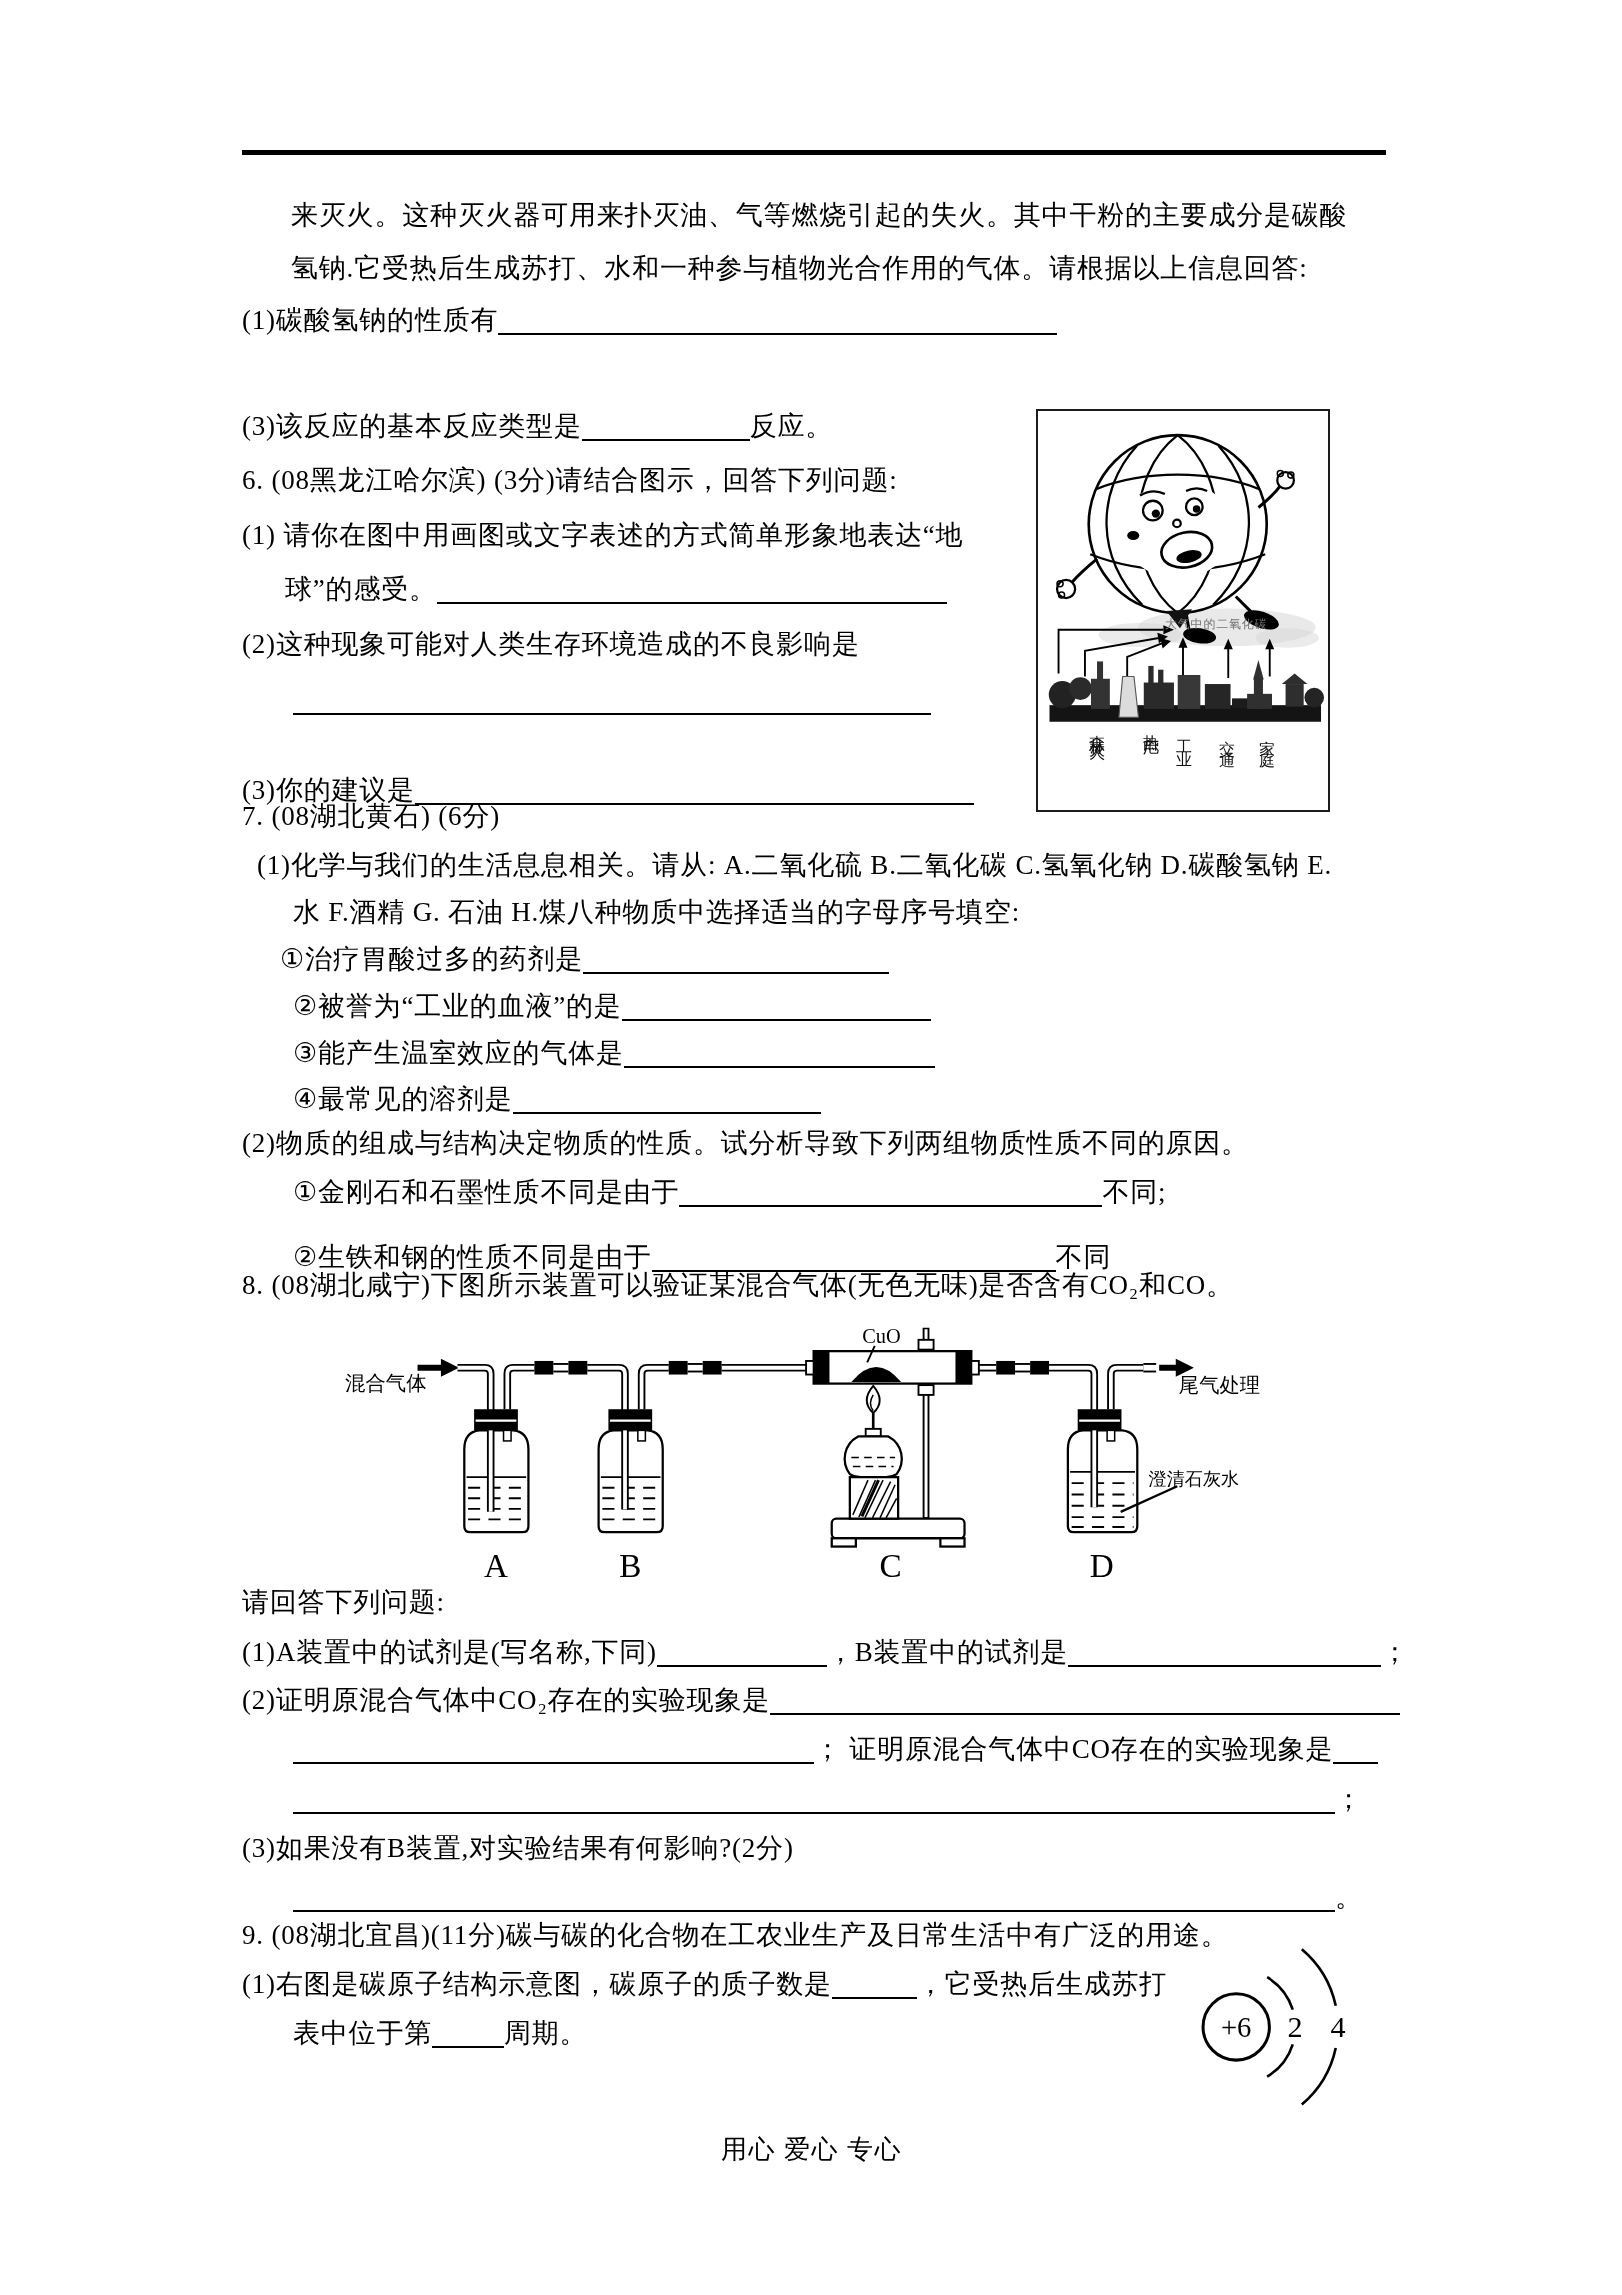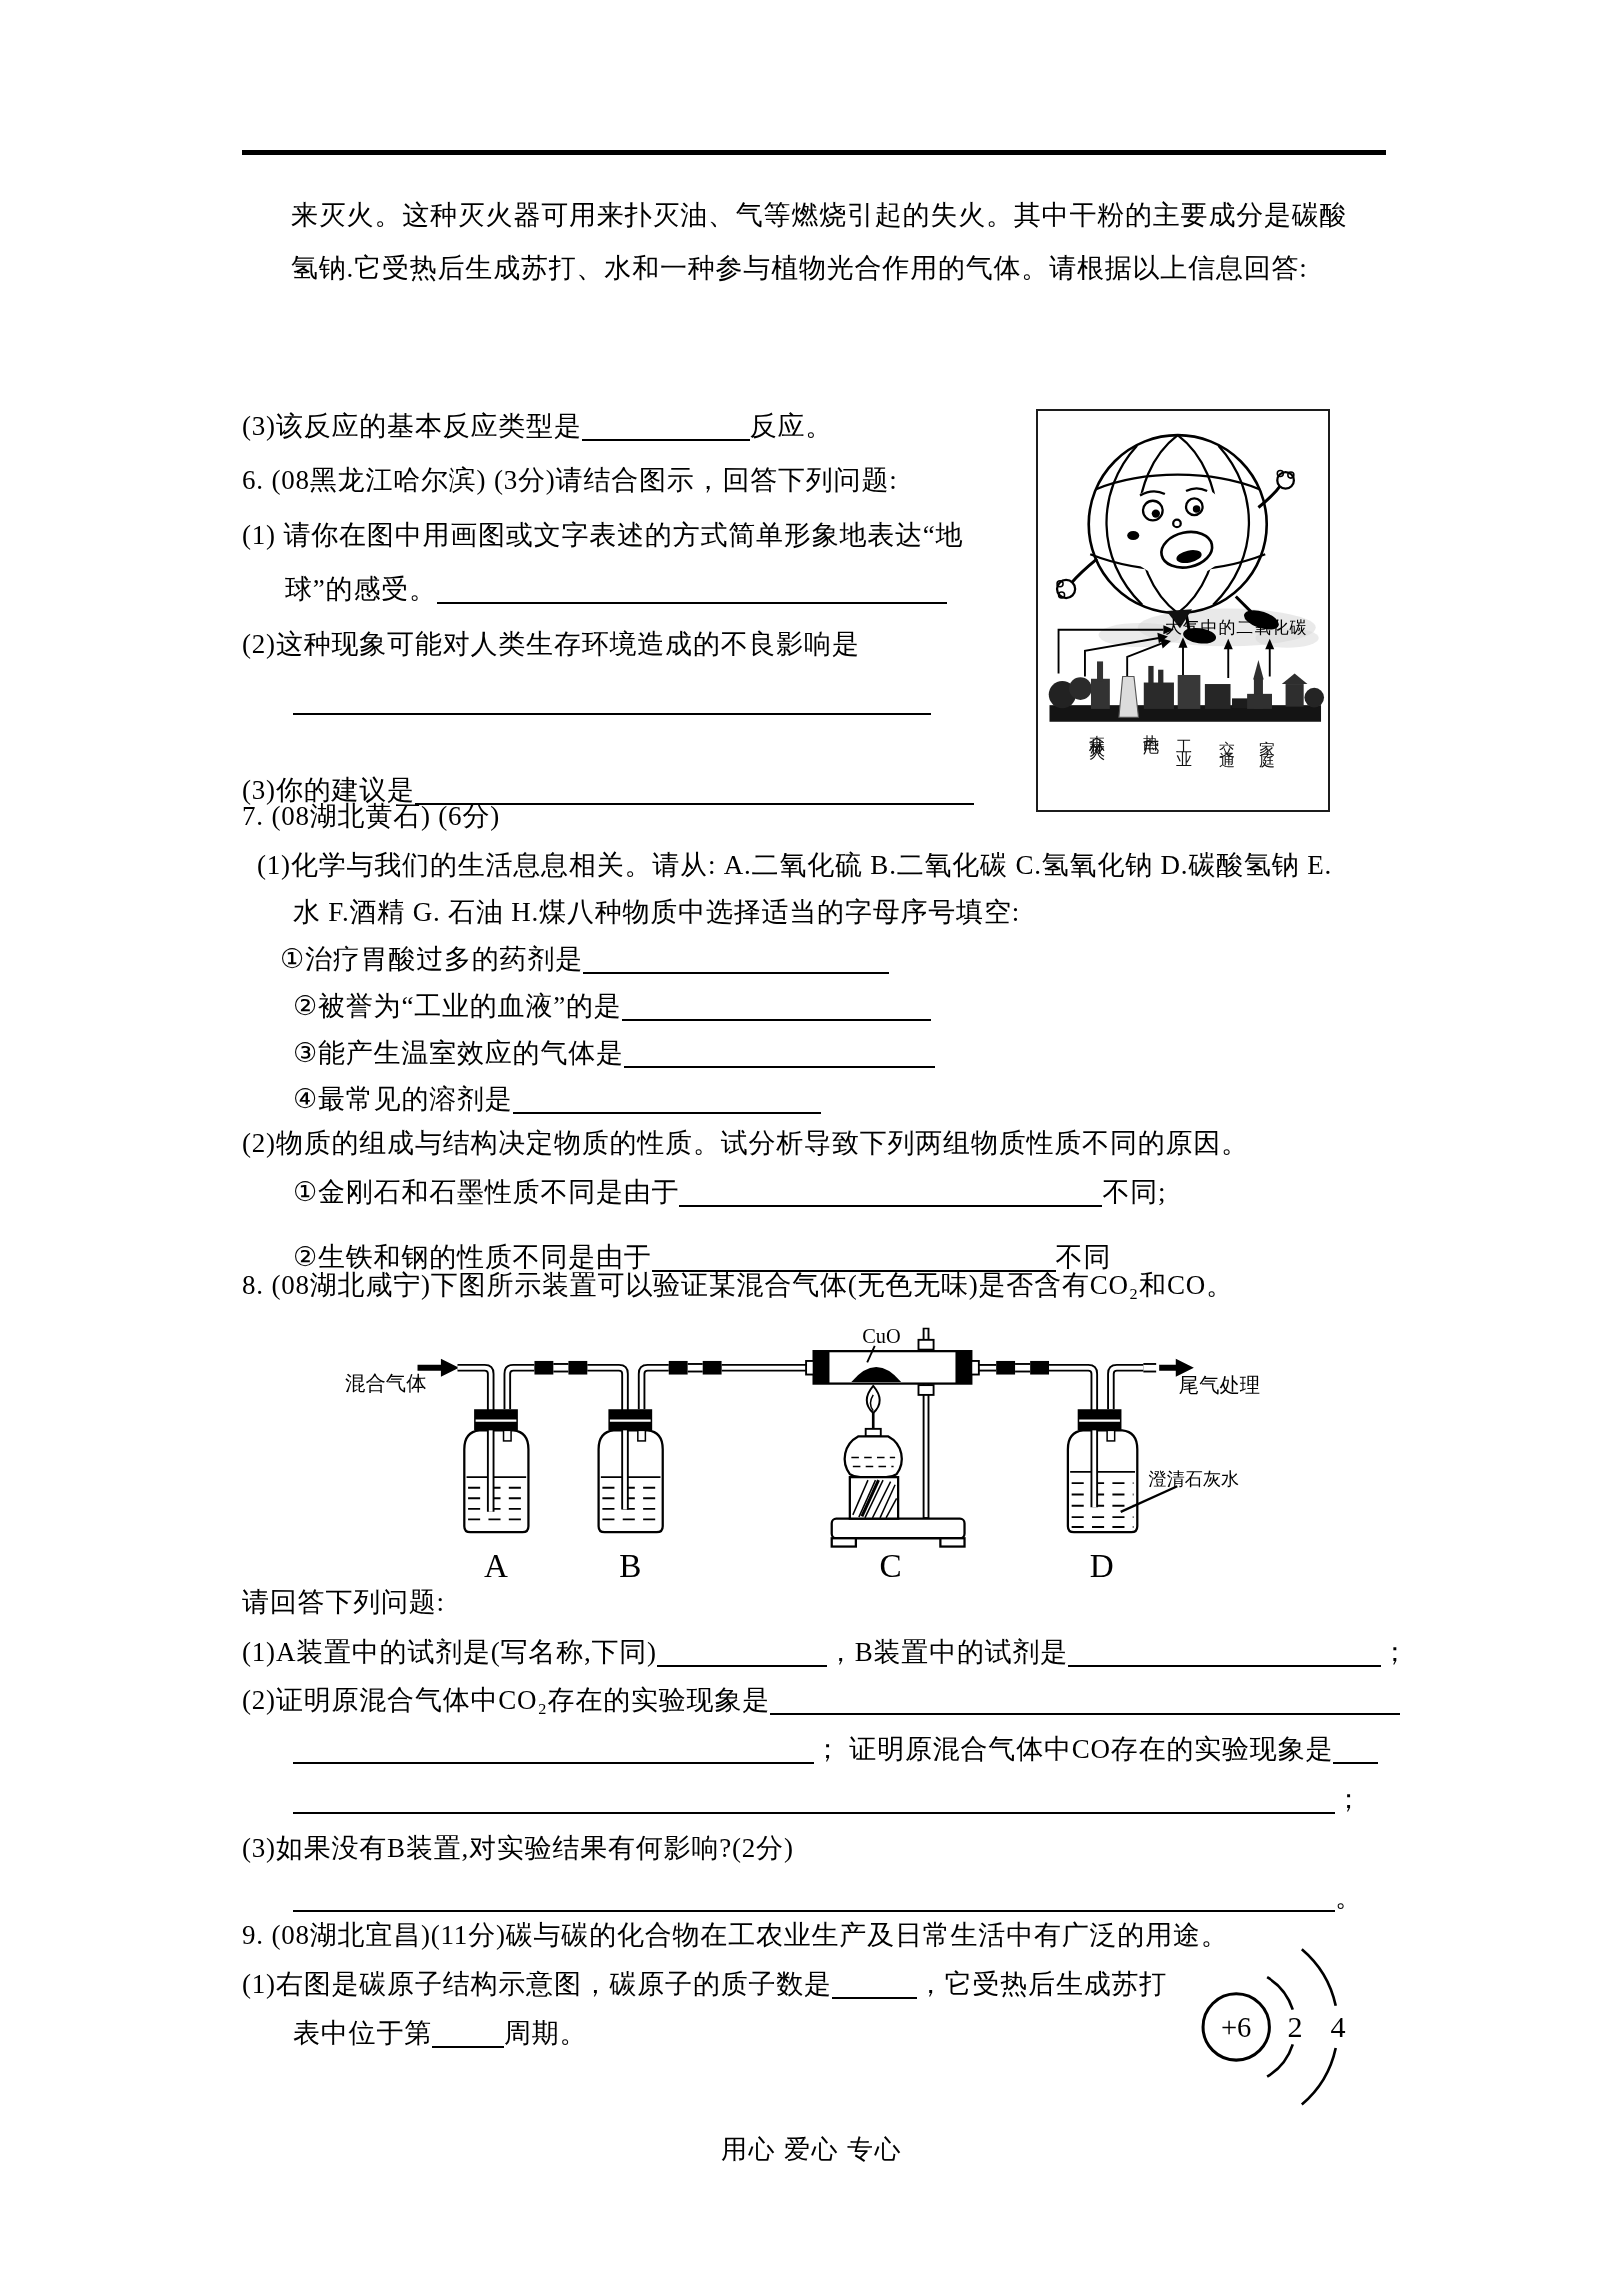--- a/index.html
+++ b/index.html
@@ -20,39 +20,42 @@
   .figbox{
     position:absolute; left:1036px; top:409px; width:290px; height:399px;
     border:2.3px solid #1c1c1c; background:#fff;
   }
   .vlabel{
     position:absolute; writing-mode:vertical-rl; text-orientation:upright;
     font-size:16px; line-height:18px; letter-spacing:3px; color:#111;
   }
   .vlabel.sp{letter-spacing:11.3px;}
   .cloudlabel{
-    position:absolute; font-size:17px; white-space:nowrap; color:#000000;
+    position:absolute; font-size:12px; white-space:nowrap; color:#737373;
     letter-spacing:0.8px;
   }
   .footer{
     position:absolute; left:0; top:2132px; width:1623px; text-align:center;
     font-size:26px; letter-spacing:1.5px;
   }
   svg{position:absolute; overflow:visible;}
   svg text{font-family:"Liberation Serif","DejaVu Serif",serif; fill:#000;}
 </style>
 </head>
 <body>
 
 <div class="page">
 
   <div class="rule" style="left:242px;top:150px;width:1144px;height:5.3px;"></div>
 
   <div class="line" style="left:291px;top:198px;">来灭火。这种灭火器可用来扑灭油、气等燃烧引起的失火。其中干粉的主要成分是碳酸</div>
   <div class="line" style="left:291px;top:251px;">氢钠.它受热后生成苏打、水和一种参与植物光合作用的气体。请根据以上信息回答:</div>
+  <div class="line" style="left:242px;top:303px;">
+    <span>(1)碳酸氢钠的性质有</span><span class="bl" style="width:559px"></span>
+  </div>
   <div class="line" style="left:242px;top:409px;">
     <span>(3)该反应的基本反应类型是</span><span class="bl" style="width:168px"></span><span>反应。</span>
   </div>
 
   <div class="line" style="left:242px;top:463px;">6. (08黑龙江哈尔滨) (3分)请结合图示，回答下列问题:</div>
   <div class="line" style="left:242px;top:518px;">(1) 请你在图中用画图或文字表述的方式简单形象地表达“地</div>
   <div class="line" style="left:285px;top:572px;">
     <span>球”的感受。</span><span class="bl" style="width:510px"></span>
   </div>
   <div class="line" style="left:242px;top:627px;">(2)这种现象可能对人类生存环境造成的不良影响是</div>

